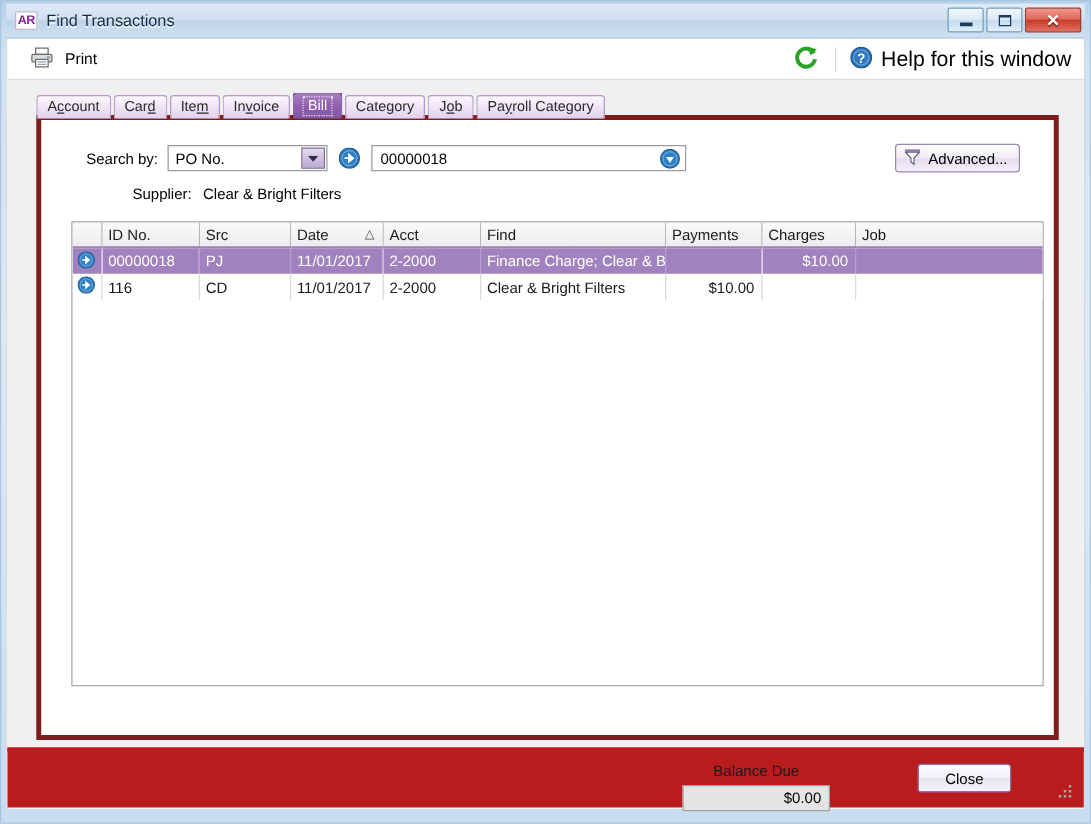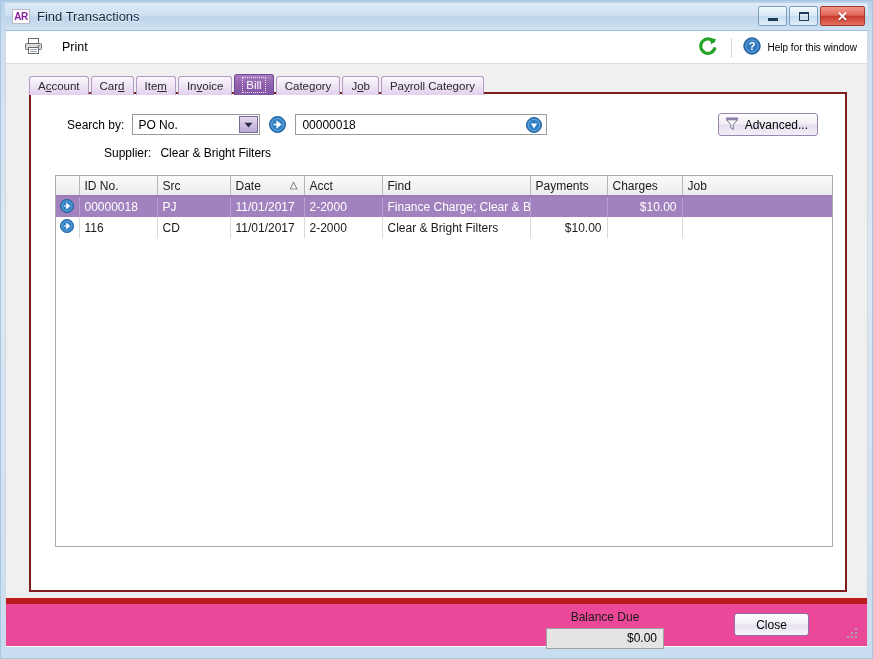--- a/index.html
+++ b/index.html
@@ -98,31 +98,30 @@
     height: 33px;
     background: #ffffff;
     border-bottom: 1px solid #dcdcdc;
     display: flex; align-items: center;
   }
   #print-button {
     display: flex; align-items: center;
     margin-left: 13px;
     cursor: default;
     padding: 2px 5px;
-    gap: 10px;
   }
   #print-label { margin-left: 9px; font-size: 12.5px; }
   #toolbar-right {
     position: absolute; right: 10px; top: 0; height: 33px;
     display: flex; align-items: center;
   }
   #refresh-button { cursor: default; display: flex; align-items: center; padding: 2px; }
   #tb-divider { width: 1px; height: 20px; background: #d6d6d6; margin: 0 11px; }
   #help-link { display: flex; align-items: center; cursor: default; }
-  #help-label { margin-left: 7px; font-size: 10px; }
+  #help-label { margin-left: 7px; font-size: 17px; }
 
   
   #body-panel {
     position: relative;
     height: 582px;
     background: #f0f0f0;
   }
 
   
   #tabstrip {
@@ -156,21 +155,21 @@
     padding: 1px 3px;
   }
   .tab u { text-decoration: underline; }
 
   
   #content-card {
     position: absolute;
     left: 23px; top: 28px;
     width: 818px; height: 500px;
     background: #ffffff;
-    border: 2px solid #7f1d1d;
+    border: 4px solid #7f1d1d;
     z-index: 2;
   }
 
   
   #search-row {
     position: absolute; left: 36px; top: 20px;
     display: flex; align-items: center;
   }
   #search-by-label { font-size: 12px; margin-right: 8px; }
   #search-by-select {
@@ -303,22 +302,22 @@
     text-align: right;
     padding-right: 6px;
     line-height: 19px;
     font-size: 12px;
   }
 
   
   #footer {
     position: absolute; left: 0; bottom: 0;
     width: 861px; height: 48px;
-    background: #ec4899;
-    border-top: 6px solid #b91c1c;
+    background: #b91c1c;
+    border-top: 4px solid #b91c1c;
   }
   #close-button {
     position: absolute; right: 58px; top: 9px;
     width: 75px; height: 23px;
     border: 1px solid #8e6fa8;
     border-radius: 3px;
     background: linear-gradient(to bottom, #fdfdfe 0%, #f3f1f7 48%, #e7e2ef 52%, #f6f4fa 100%);
     font-size: 12px;
     display: flex; align-items: center; justify-content: center;
     cursor: default;

